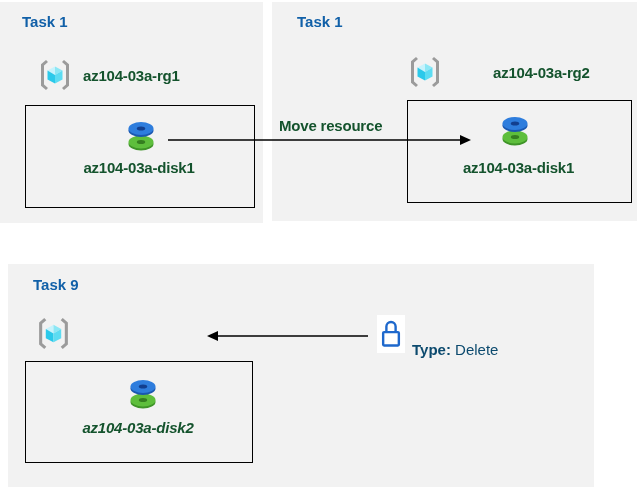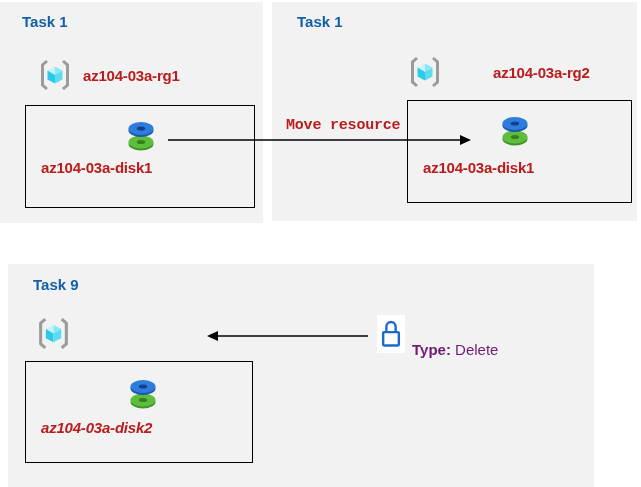--- a/index.html
+++ b/index.html
@@ -6,29 +6,29 @@
   #canvas{
     position:relative;width:641px;height:487px;background:#ffffff;overflow:hidden;
     font-family:"Liberation Sans", sans-serif;
   }
   .panel{position:absolute;background:#f2f2f2;}
   .task-label{
     position:absolute;font-size:15px;font-weight:bold;color:#1160a8;
     white-space:nowrap;letter-spacing:0px;
   }
   .name{
-    position:absolute;font-size:15px;font-weight:bold;color:#b91c1c;
+    position:absolute;font-size:15px;font-weight:bold;color:#14532d;
     white-space:nowrap;letter-spacing:-0.2px;
   }
-  .centered{padding-left:16px;}
+  .centered{text-align:center;}
   .res-box{position:absolute;border:1.5px solid #000;background:transparent;}
   .icon{position:absolute;}
   .arrow{position:absolute;}
   .lock-bg{position:absolute;background:#ffffff;display:flex;align-items:center;justify-content:center;}
-  .type-line{position:absolute;font-size:15px;color:#701a75;white-space:nowrap;}
+  .type-line{position:absolute;font-size:15px;color:#0c4a6e;white-space:nowrap;}
   .type-line b{font-weight:bold;}
 </style>
 </head>
 <body>
 
 <div id="canvas">
 
   <div class="panel" style="left:0px;top:2px;width:263px;height:221px;"></div>
   <div class="panel" style="left:272px;top:2px;width:365px;height:219px;"></div>
   <div class="panel" style="left:8px;top:264px;width:586px;height:223px;"></div>
@@ -91,21 +91,21 @@
     <ellipse cx="19" cy="23.5" rx="4.2" ry="2.1" fill="#357e20"></ellipse>
     <ellipse cx="19" cy="12" rx="12.5" ry="6.5" fill="#1a57b0"></ellipse>
     <ellipse cx="19" cy="10" rx="12.5" ry="6.5" fill="#2e7ddd"></ellipse>
     <ellipse cx="19" cy="10" rx="4.2" ry="2.1" fill="#123f8f"></ellipse>
   </svg>
 
   <div class="name centered" style="left:25px;top:159px;width:228px;">az104-03a-disk1</div>
   <div class="name centered" style="left:407px;top:159px;width:223px;">az104-03a-disk1</div>
   <div class="name centered" style="left:25px;top:419px;width:226px;font-style:italic;">az104-03a-disk2</div>
 
-  <div class="name" style="left:286px;top:117px;font-family:Liberation Mono, monospace;">Move resource</div>
+  <div class="name" style="left:279px;top:117px;">Move resource</div>
   <svg class="arrow" style="left:168px;top:133px;" width="303" height="14" viewBox="0 0 303 14">
     <line x1="0" y1="7" x2="293" y2="7" stroke="#000" stroke-width="1.4"></line>
     <polygon points="292,2 303,7 292,12" fill="#000"></polygon>
   </svg>
 
   <svg class="arrow" style="left:207px;top:329px;" width="161" height="14" viewBox="0 0 161 14">
     <line x1="161" y1="7" x2="10" y2="7" stroke="#000" stroke-width="1.4"></line>
     <polygon points="11,2 11,12 0,7" fill="#000"></polygon>
   </svg>
 

